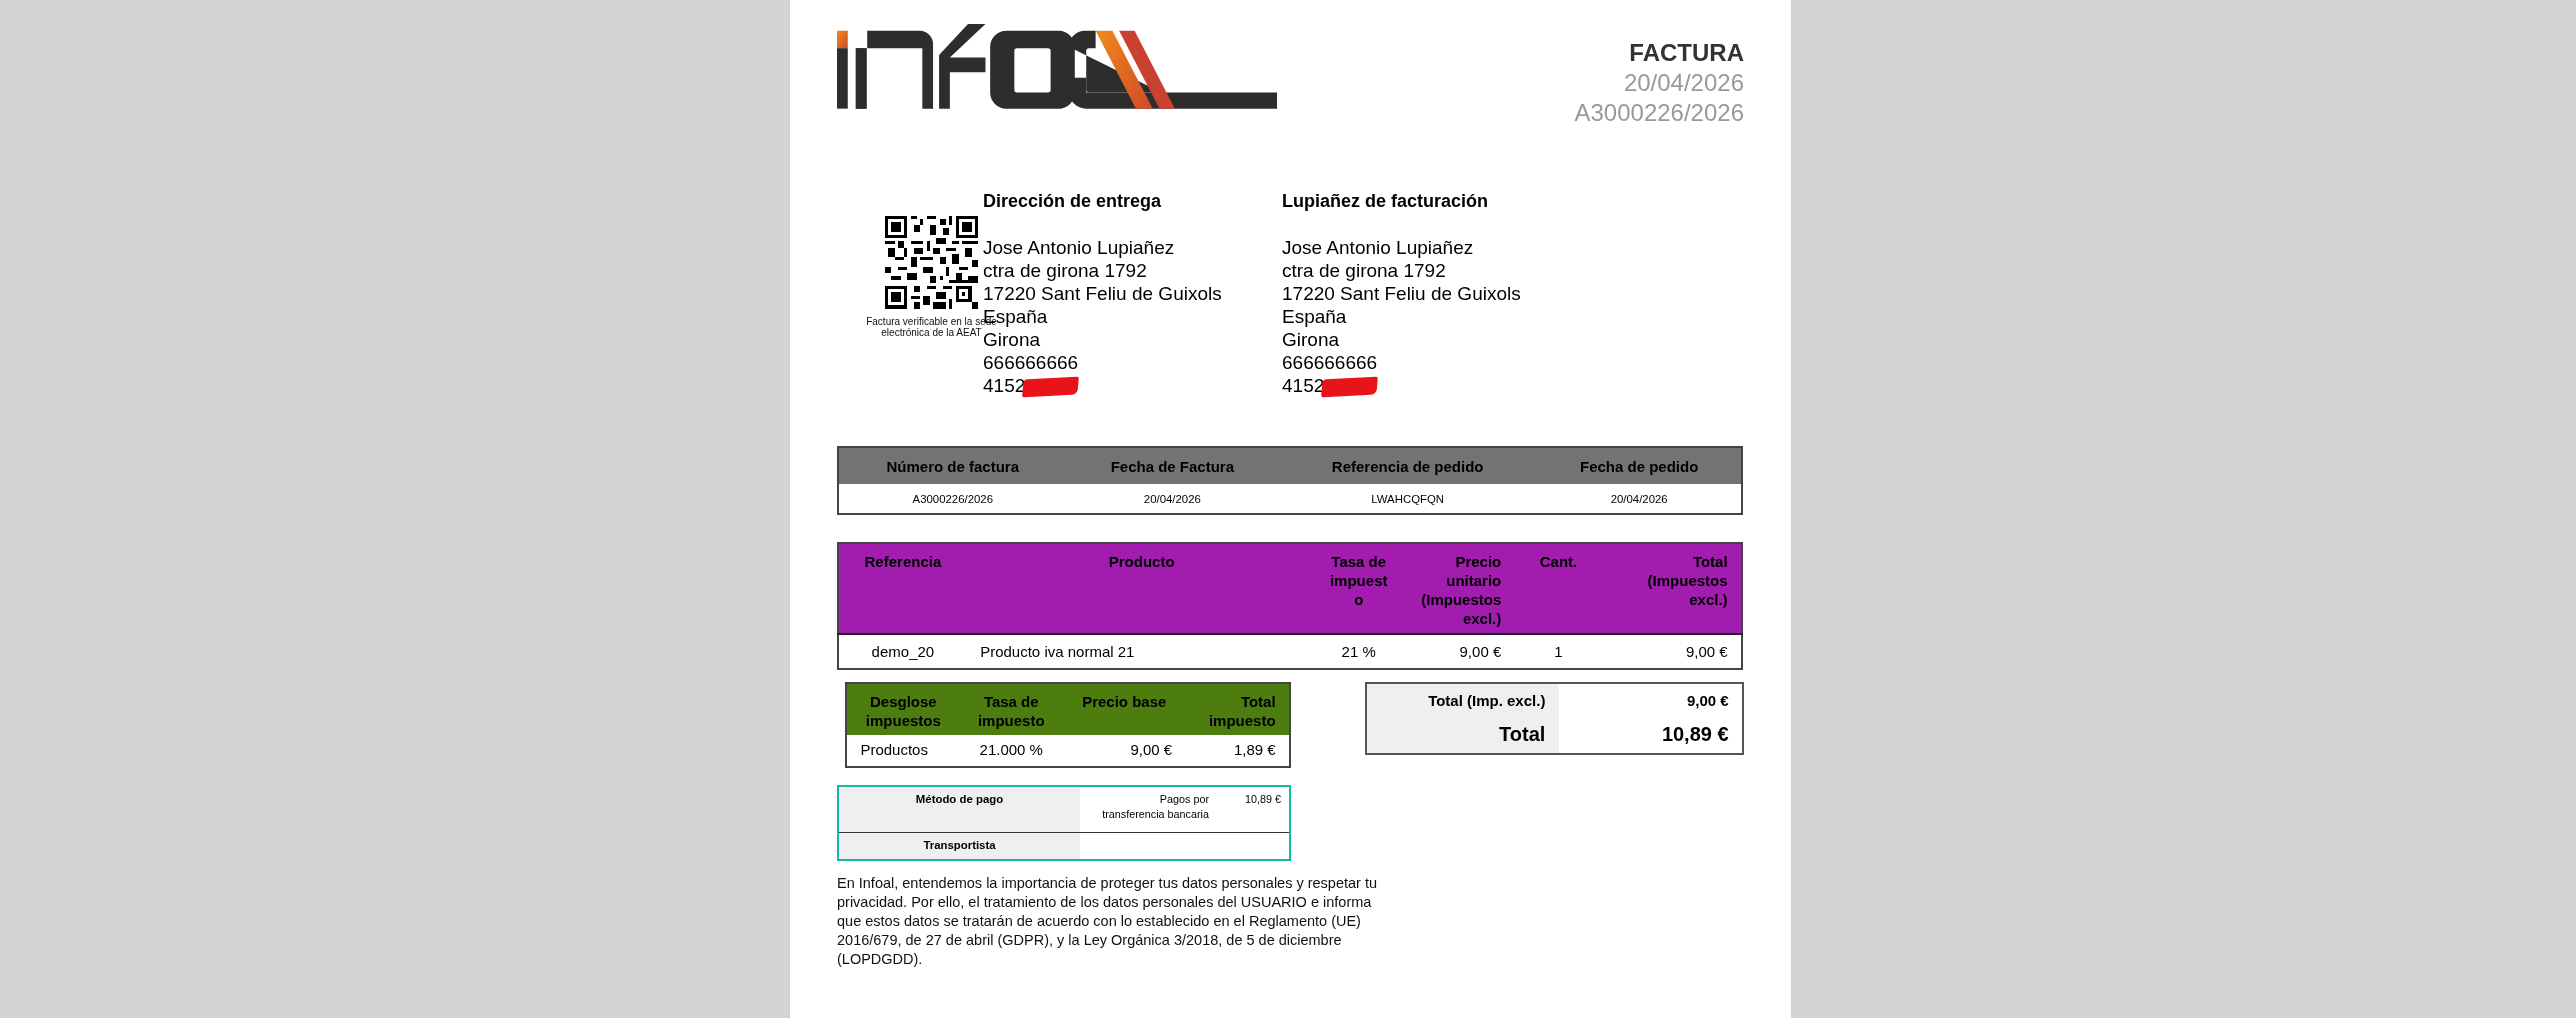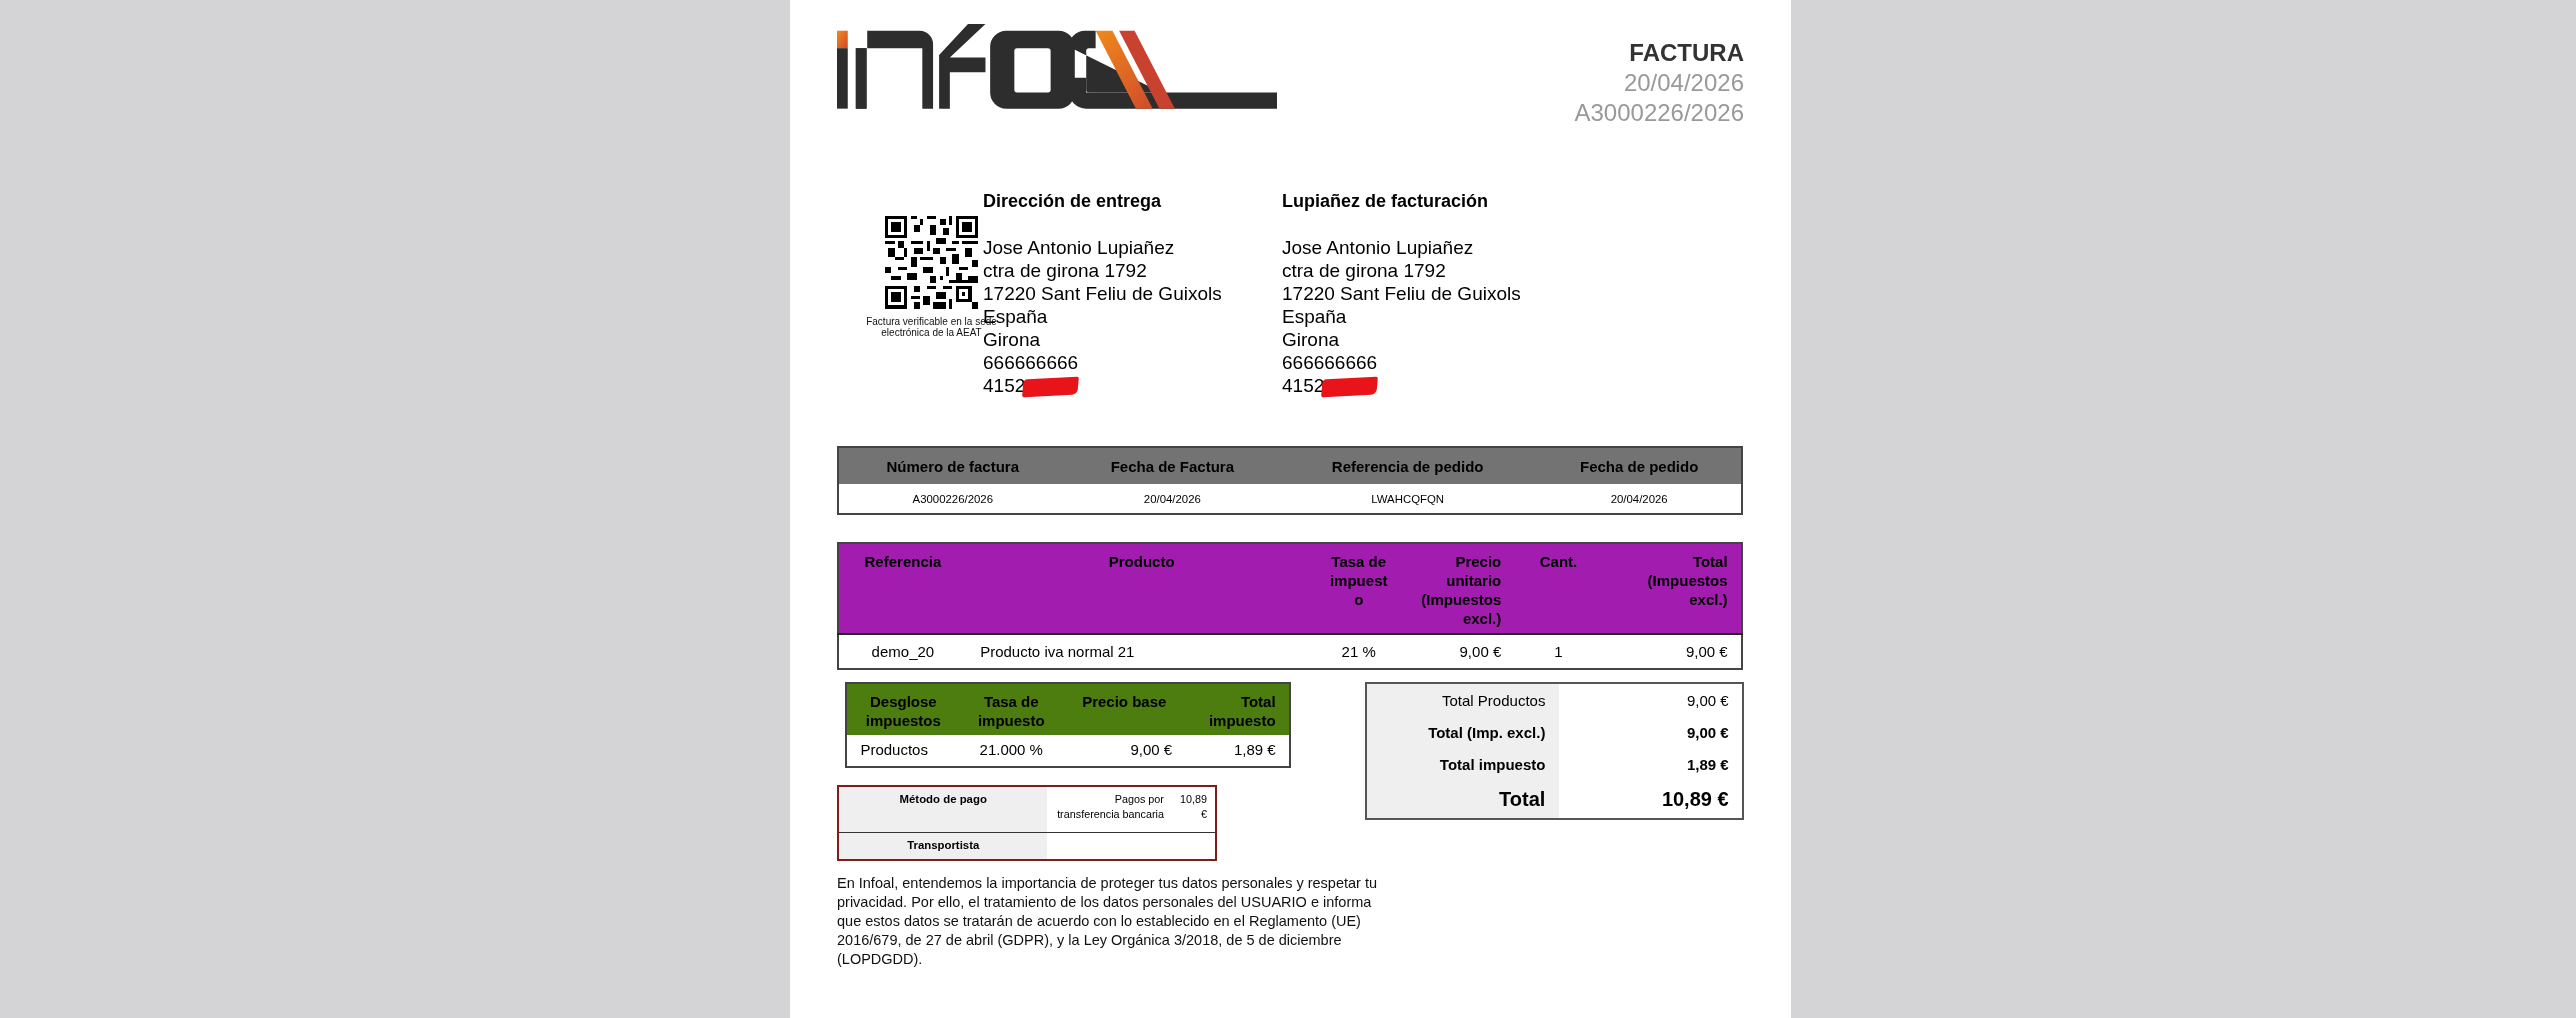--- a/index.html
+++ b/index.html
@@ -25,21 +25,21 @@
   .info td { height:27px; text-align:center; font-size:11.4px; }
   .prod { left:47px; top:542px; width:906px; border:2px solid #444; font-size:15px; }
   .prod th { background:#a21caf; font-weight:bold; vertical-align:top; padding:8px 13.4px 5.4px 13.4px; line-height:19px; height:61px; }
   .prod thead tr { border-bottom:2.7px solid #222; }
   .prod td { padding:5.4px 13.4px; height:21.5px; }
   .r { text-align:right; }
   .c { text-align:center; }
   .tax { left:55px; top:682px; width:446px; border:2px solid #444; font-size:15px; }
   .tax th { background:#4d7c0f; font-weight:bold; line-height:19px; padding:8px 13.4px 5.4px 13.4px; vertical-align:top; }
   .tax td { padding:5.4px 13.4px 8px 13.4px; }
-  .pay { left:47px; top:785px; width:380px; border:2px solid #7f1d1d; font-size:11.4px; }
+  .pay { left:47px; top:785px; width:454px; border:2px solid #14b8a6; font-size:11.4px; }
   .pay td { padding:5.4px 8px; vertical-align:top; line-height:15px; }
   .pay .lbl { background:#efefef; font-weight:bold; text-align:center; width:225px; }
   .pay tr + tr { border-top:1.3px solid #333; }
   .tot { left:575px; top:682px; width:379px; border:2px solid #555; font-size:15px; }
   .tot td { padding:6.7px 13.4px; height:19px; }
   .tot .lbl { background:#efefef; text-align:right; width:165px; }
   .tot .b { font-weight:bold; }
   .tot .big { font-size:20px; font-weight:bold; }
   .legal { left:47px; top:874px; width:545px; font-size:14.5px; line-height:19px; color:#111; }
 </style>
@@ -230,33 +230,25 @@
     </tr>
     <tr>
       <td class="lbl">Transportista</td>
       <td colspan="2"></td>
     </tr>
   </tbody>
     </table>
 
   <table class="abs tot">
     <tbody>
-        <tr>
-      <td class="lbl">Total Productos</td>
-      <td class="r">9,00 €</td>
-    </tr>
     <tr>
       <td class="lbl b">Total (Imp. excl.)</td>
       <td class="r b">9,00 €</td>
     </tr>
     <tr>
-      <td class="lbl b">Total impuesto</td>
-      <td class="r b">1,89 €</td>
-    </tr>
-    <tr>
       <td class="lbl big">Total</td>
       <td class="r big">10,89 €</td>
     </tr>
   </tbody>
     </table>
 
   <div class="abs legal">En Infoal, entendemos la importancia de proteger tus datos personales y respetar tu privacidad. Por ello, el tratamiento de los datos personales del USUARIO e informa que estos datos se tratarán de acuerdo con lo establecido en el Reglamento (UE) 2016/679, de 27 de abril (GDPR), y la Ley Orgánica 3/2018, de 5 de diciembre (LOPDGDD).</div>
 </div>
 
 

